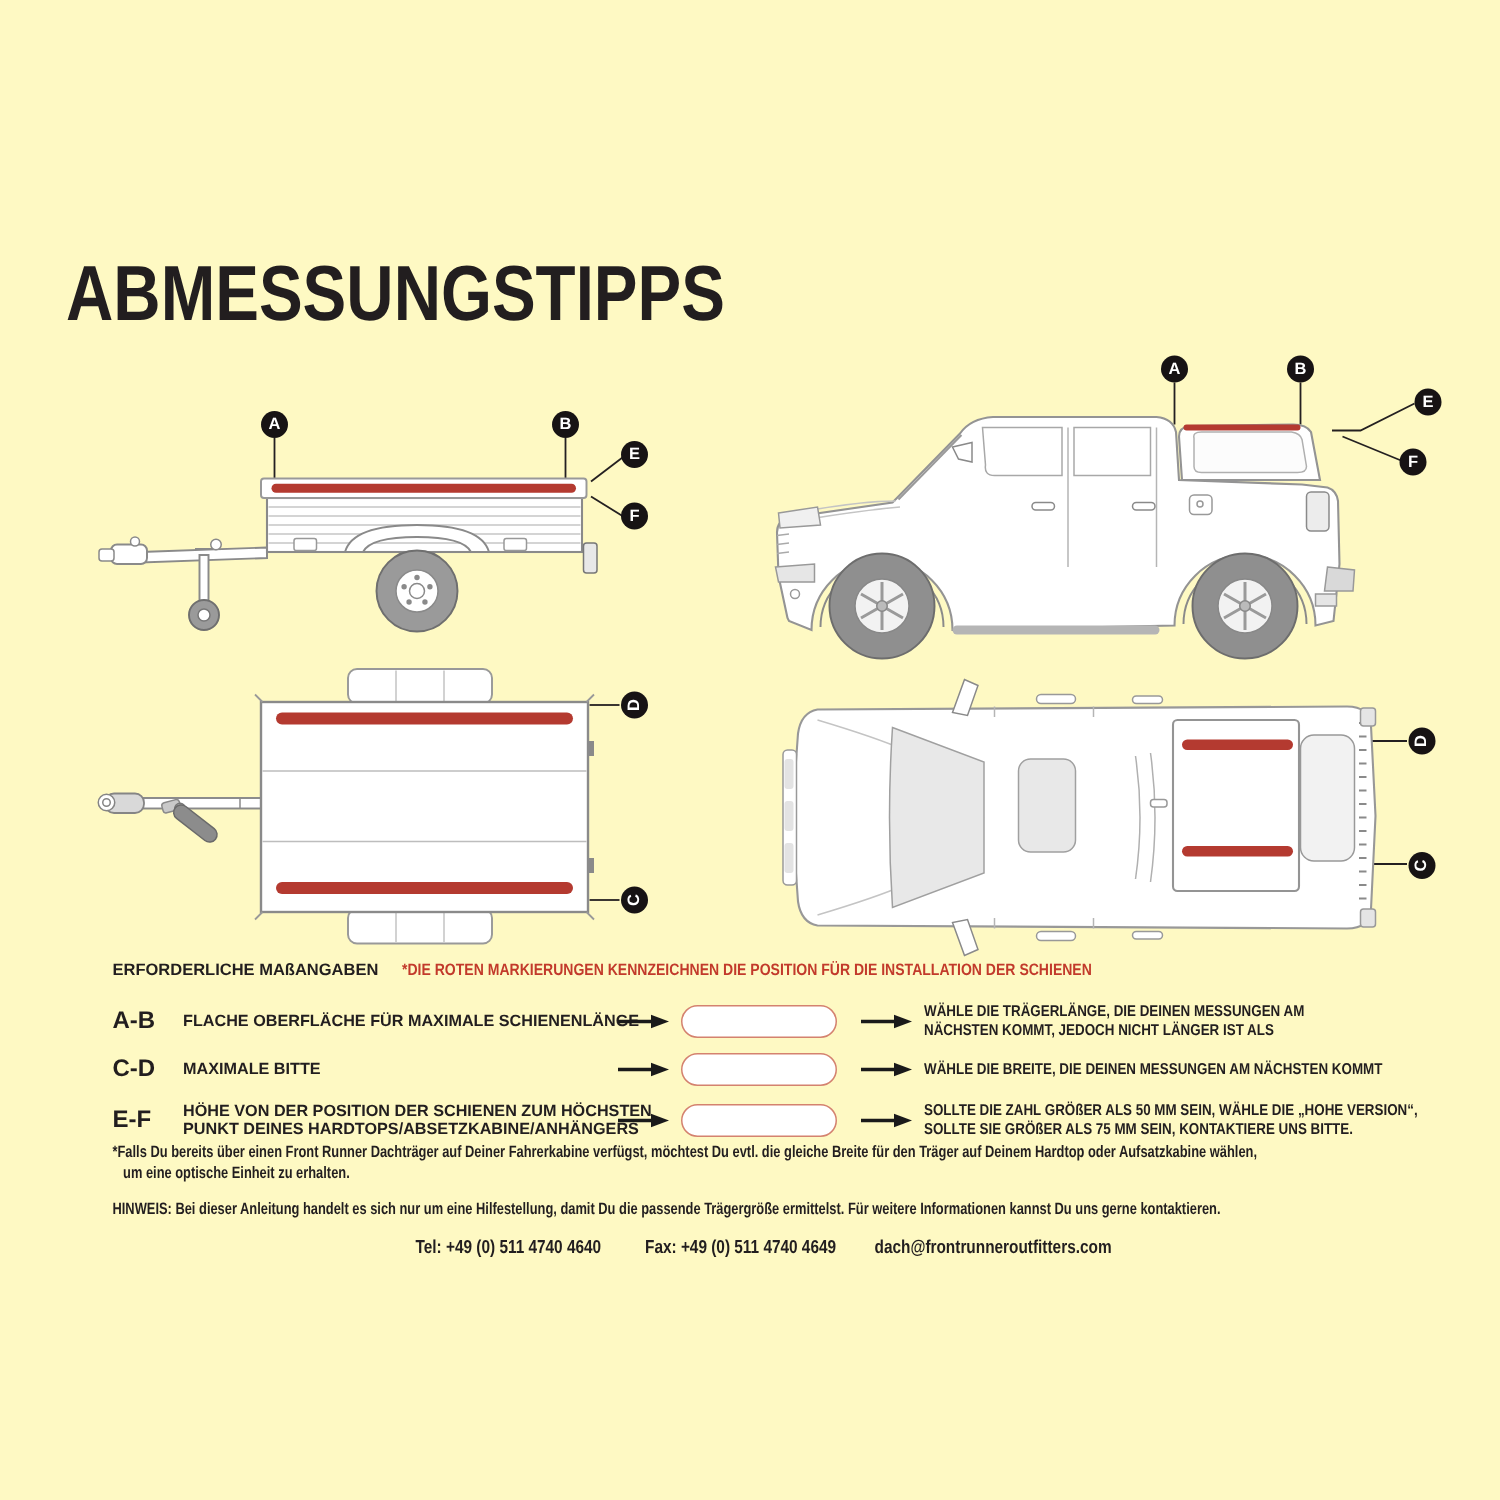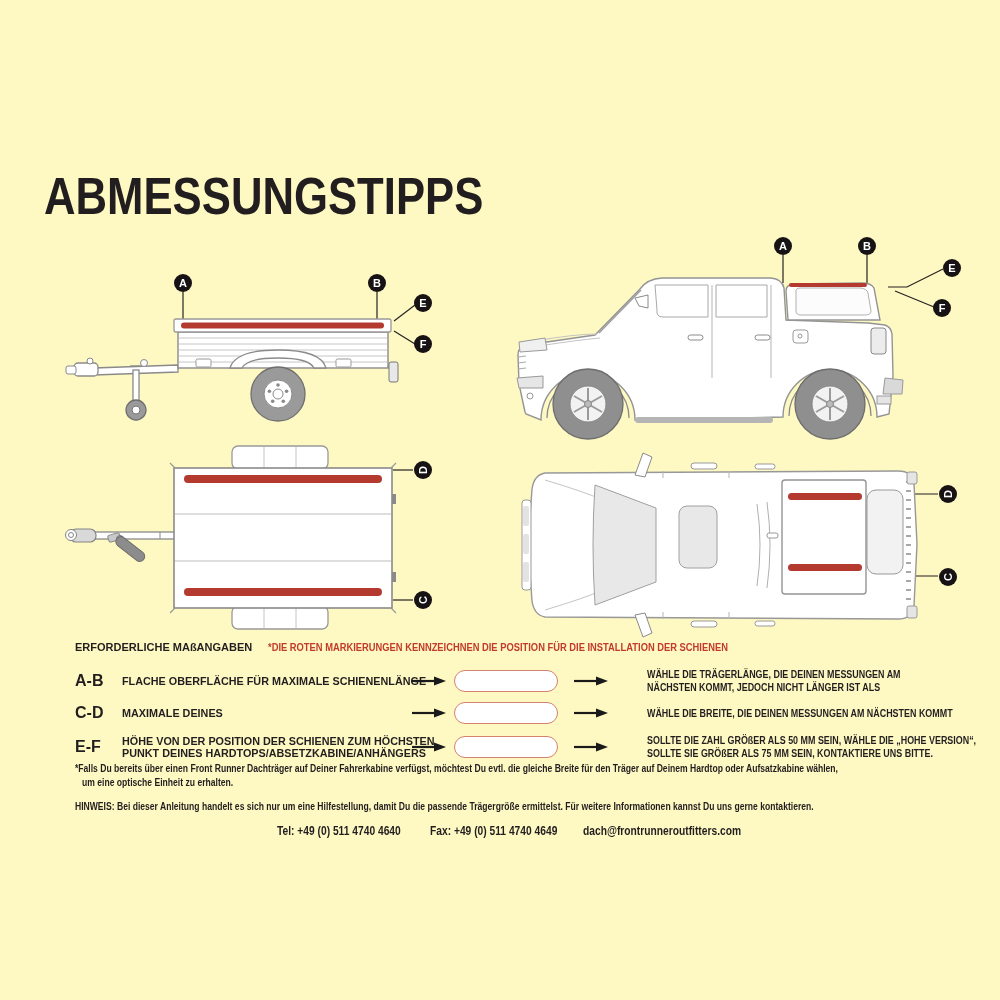--- a/index.html
+++ b/index.html
@@ -26,21 +26,21 @@
   .m-head .red{font-size:11px;font-weight:bold;color:#c23a2b;white-space:nowrap;
                transform:scaleX(0.85);transform-origin:0 0;}
   .rows{left:75px;top:663px;width:900px;display:flex;flex-direction:column;}
   .mrow{display:grid;grid-template-columns:47px 290px 42px 108px 54px auto;align-items:center;}
   .mrow.r1{min-height:36px;}
   .mrow.r2{min-height:28px;}
   .mrow.r3{min-height:40px;}
   .mkey{font-size:16px;font-weight:bold;}
   .mlabel{font-size:10.8px;font-weight:bold;line-height:12px;}
   .mlabel .ln{display:block;white-space:nowrap;}
-  .mresult{font-size:10.5px;font-weight:bold;line-height:13px;margin-left:31px;}
+  .mresult{font-size:10.5px;font-weight:bold;line-height:13px;}
   .mresult .ln{display:block;white-space:nowrap;transform:scaleX(0.85);transform-origin:0 0;}
   .pill{width:102px;height:20px;border:1.5px solid #d4826f;border-radius:12px;background:#fff;}
   .arrow{display:block;}
 
   
   .foot1{left:75px;top:761px;font-size:11px;font-weight:bold;line-height:14px;}
   .foot1 .ln, .foot2 .ln{display:block;white-space:nowrap;transform:scaleX(0.78);transform-origin:0 0;}
   .foot1 .ln.indent{padding-left:9px;}
   .foot2{left:75px;top:799px;font-size:11px;font-weight:bold;line-height:14px;}
   .contact{top:824px;left:0;width:992px;height:18px;font-size:12.5px;font-weight:bold;}
@@ -236,21 +236,21 @@
         </svg>
       <span class="mresult">
         <span class="ln">WÄHLE DIE TRÄGERLÄNGE, DIE DEINEN MESSUNGEN AM</span>
         <span class="ln">NÄCHSTEN KOMMT, JEDOCH NICHT LÄNGER IST ALS</span>
       </span>
     </div>
 
     <div class="mrow r2">
       <span class="mkey">C-D</span>
       <span class="mlabel">
-        <span class="ln">MAXIMALE DEINES</span>
+        <span class="ln">MAXIMALE BITTE</span>
       </span>
       <svg class="arrow" width="34" height="10" viewBox="0 0 34 10">
           <line x1="0" y1="5" x2="24" y2="5" stroke="#1a1a1a" stroke-width="2.2"></line>
           <polygon points="22,0.5 34,5 22,9.5" fill="#1a1a1a"></polygon>
         </svg>
       <div class="pill"></div>
       <svg class="arrow" width="34" height="10" viewBox="0 0 34 10" style="margin-left:12px;">
           <line x1="0" y1="5" x2="24" y2="5" stroke="#1a1a1a" stroke-width="2.2"></line>
           <polygon points="22,0.5 34,5 22,9.5" fill="#1a1a1a"></polygon>
         </svg>

